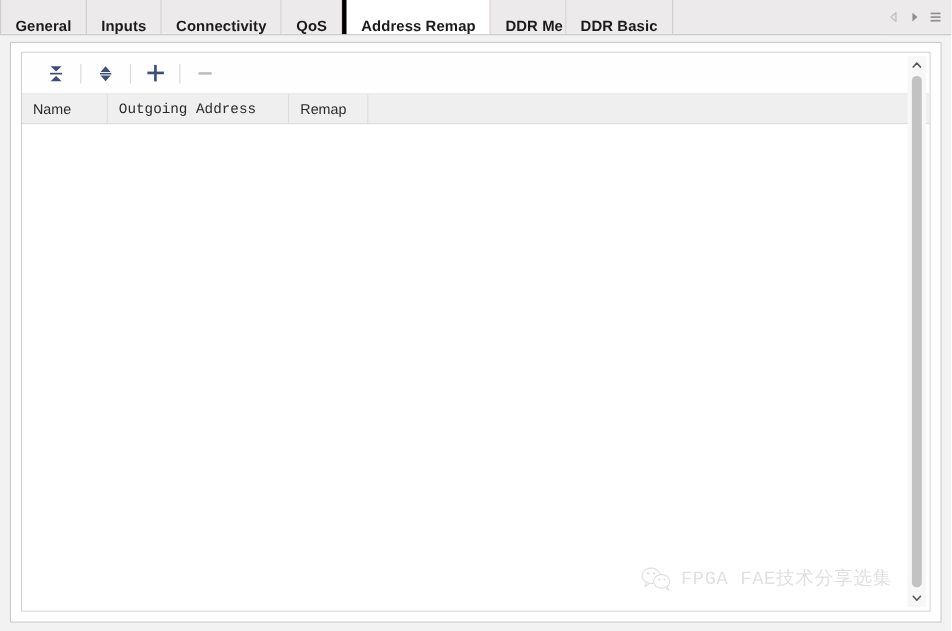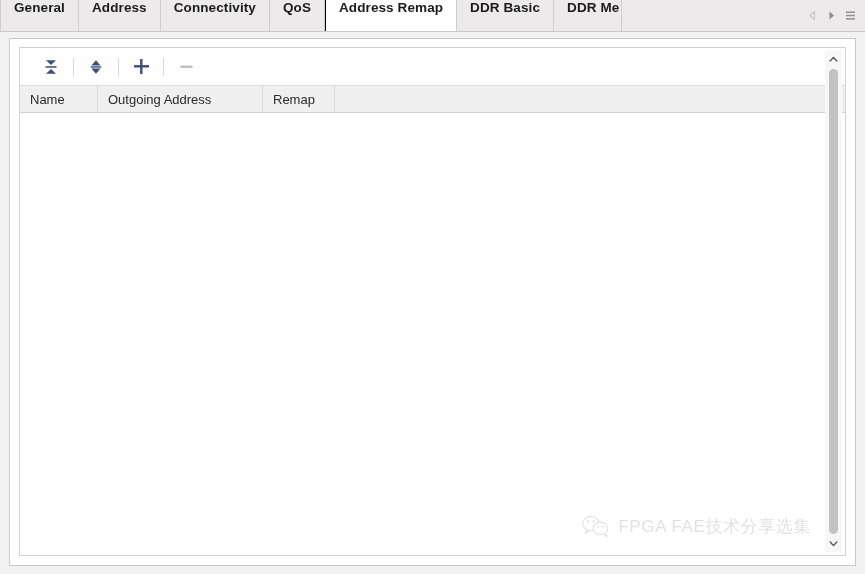--- a/index.html
+++ b/index.html
@@ -31,40 +31,40 @@
     width: 865px;
     height: 32px;
     background: #eceaea;
     display: flex;
     align-items: stretch;
     box-sizing: border-box;
     border-bottom: 1px solid #c8c8c8;
   }
   .tab {
     display: flex;
-    align-items: flex-start;
+    align-items: flex-end;
     justify-content: center;
     padding: 0 13px;
     font-size: 13.5px;
     font-weight: bold;
     color: #1b1b1b;
     background: #eceaea;
     border-right: 1px solid #cfcdcd;
     box-sizing: border-box;
     white-space: nowrap;
     letter-spacing: 0.1px;
     position: relative;
   }
   .tab:first-child {
     border-left: 1px solid #cfcdcd;
   }
   .tab.active {
     background: #ffffff;
     border-right: 1px solid #cfcdcd;
-    border-left: 1px solid #000000;
+    border-left: 4px solid #000000;
     z-index: 3;
   }
   .tab.truncated {
     overflow: hidden;
     max-width: 72px;
     padding-right: 2px;
   }
 
   .tabnav {
     margin-left: auto;
@@ -215,61 +215,62 @@
     border-radius: 5px;
     height: 100%;
   }
 
   
   .watermark {
     position: absolute;
     right: 34px;
     bottom: 16px;
     display: flex;
-    align-items: center;
+    align-items: flex-start;
     gap: 7px;
     opacity: 0.30;
     pointer-events: none;
     user-select: none;
+    font-family: Liberation Mono, monospace;
   }
   .wm-text {
     font-size: 17px;
     color: #9a9a9a;
     letter-spacing: 0.6px;
     white-space: nowrap;
   }
   .wm-logo { display: block; }
 </style>
 </head>
 <body>
 
 <div id="app">
 
   <div class="tabbar">
 
     <div class="tab">
       <span>General</span>
     </div>
     <div class="tab">
-      <span>Address</span>
+      <span>Inputs</span>
     </div>
     <div class="tab">
       <span>Connectivity</span>
     </div>
     <div class="tab">
       <span>QoS</span>
     </div>
     <div class="tab active">
       <span>Address Remap</span>
     </div>
-    <div class="tab">
-      <span>DDR Basic</span>
-    </div>
     <div class="tab truncated">
       <span>DDR Me</span>
+    </div>
+    <div class="tab">
+      <span>DDR Basic</span>
     </div>
 
     <div class="tabnav">
       <div class="navbtn">
         <svg width="11" height="11" viewBox="0 0 11 11">
           <path d="M7.5 1.5 L3 5.5 L7.5 9.5 Z" fill="none" stroke="#c4c4c4" stroke-width="1.2" stroke-linejoin="round"></path>
         </svg>
       </div>
       <div class="navbtn">
         <svg width="11" height="11" viewBox="0 0 11 11">
@@ -326,21 +327,21 @@
           </svg>
         </div>
       </div>
 
       <div class="table-wrap">
 
         <div class="thead">
           <div class="th" style="width:78px;">
             <span>Name</span>
           </div>
-          <div class="th" style="width:165px;">
+          <div class="th" style="width:165px;font-family:Liberation Mono, monospace;">
             <span>Outgoing Address</span>
           </div>
           <div class="th" style="width:72px;">
             <span>Remap</span>
           </div>
           <div class="th-filler"></div>
         </div>
 
         <div class="tbody"></div>
 

